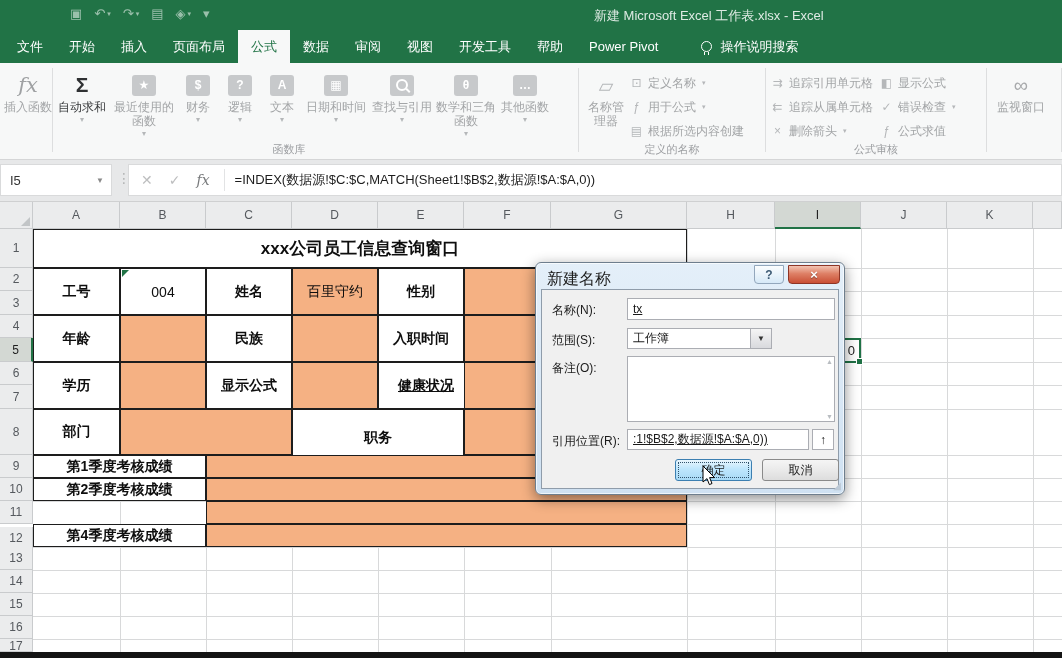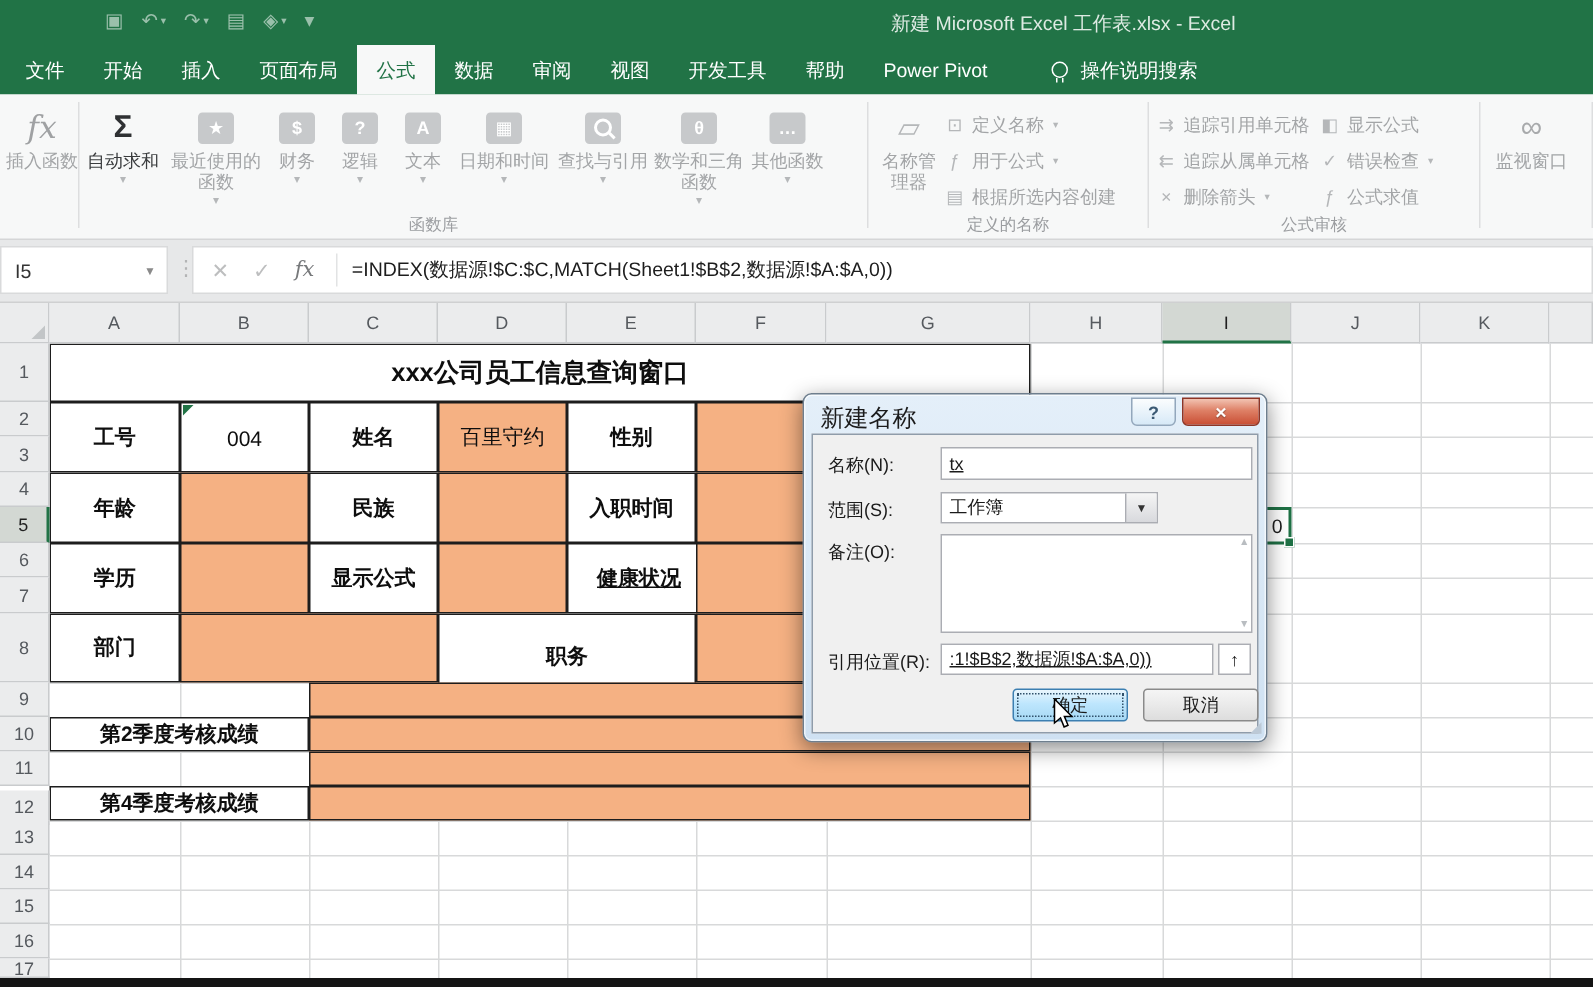--- a/index.html
+++ b/index.html
@@ -364,20 +364,21 @@
   <div class="tc" style="left:378px;top:160px;width:96px;height:47px;text-decoration:underline;">健康状况</div>
   <div class="tc orange" style="left:464px;top:160px;width:87px;height:47px;"></div>
   <div class="tc orange" style="left:551px;top:160px;width:136px;height:47px;"></div>
 
   <div class="tc" style="left:33px;top:207px;width:87px;height:46px;">部门</div>
   <div class="tc orange" style="left:120px;top:207px;width:172px;height:46px;"></div>
   <div class="tc" style="left:292px;top:207px;width:172px;height:58px;">职务</div>
   <div class="tc orange" style="left:464px;top:207px;width:87px;height:46px;"></div>
   <div class="tc orange" style="left:551px;top:207px;width:136px;height:46px;"></div>
 
+  <div class="tc" style="left:33px;top:253px;width:173px;height:23px;">第1季度考核成绩</div>
   <div class="tc orange" style="left:206px;top:253px;width:481px;height:23px;"></div>
   <div class="tc" style="left:33px;top:276px;width:173px;height:23px;">第2季度考核成绩</div>
   <div class="tc orange" style="left:206px;top:276px;width:481px;height:23px;"></div>
   <div class="tc orange" style="left:206px;top:299px;width:481px;height:23px;"></div>
   <div class="tc" style="left:33px;top:322px;width:173px;height:23px;">第4季度考核成绩</div>
   <div class="tc orange" style="left:206px;top:322px;width:481px;height:23px;"></div>
 
   <div class="acell">0</div>
 <div class="gl" style="left: 120px; top: 27px; width: 1px; height: 423px;"></div>
     <div class="gl" style="left: 206px; top: 27px; width: 1px; height: 423px;"></div>

